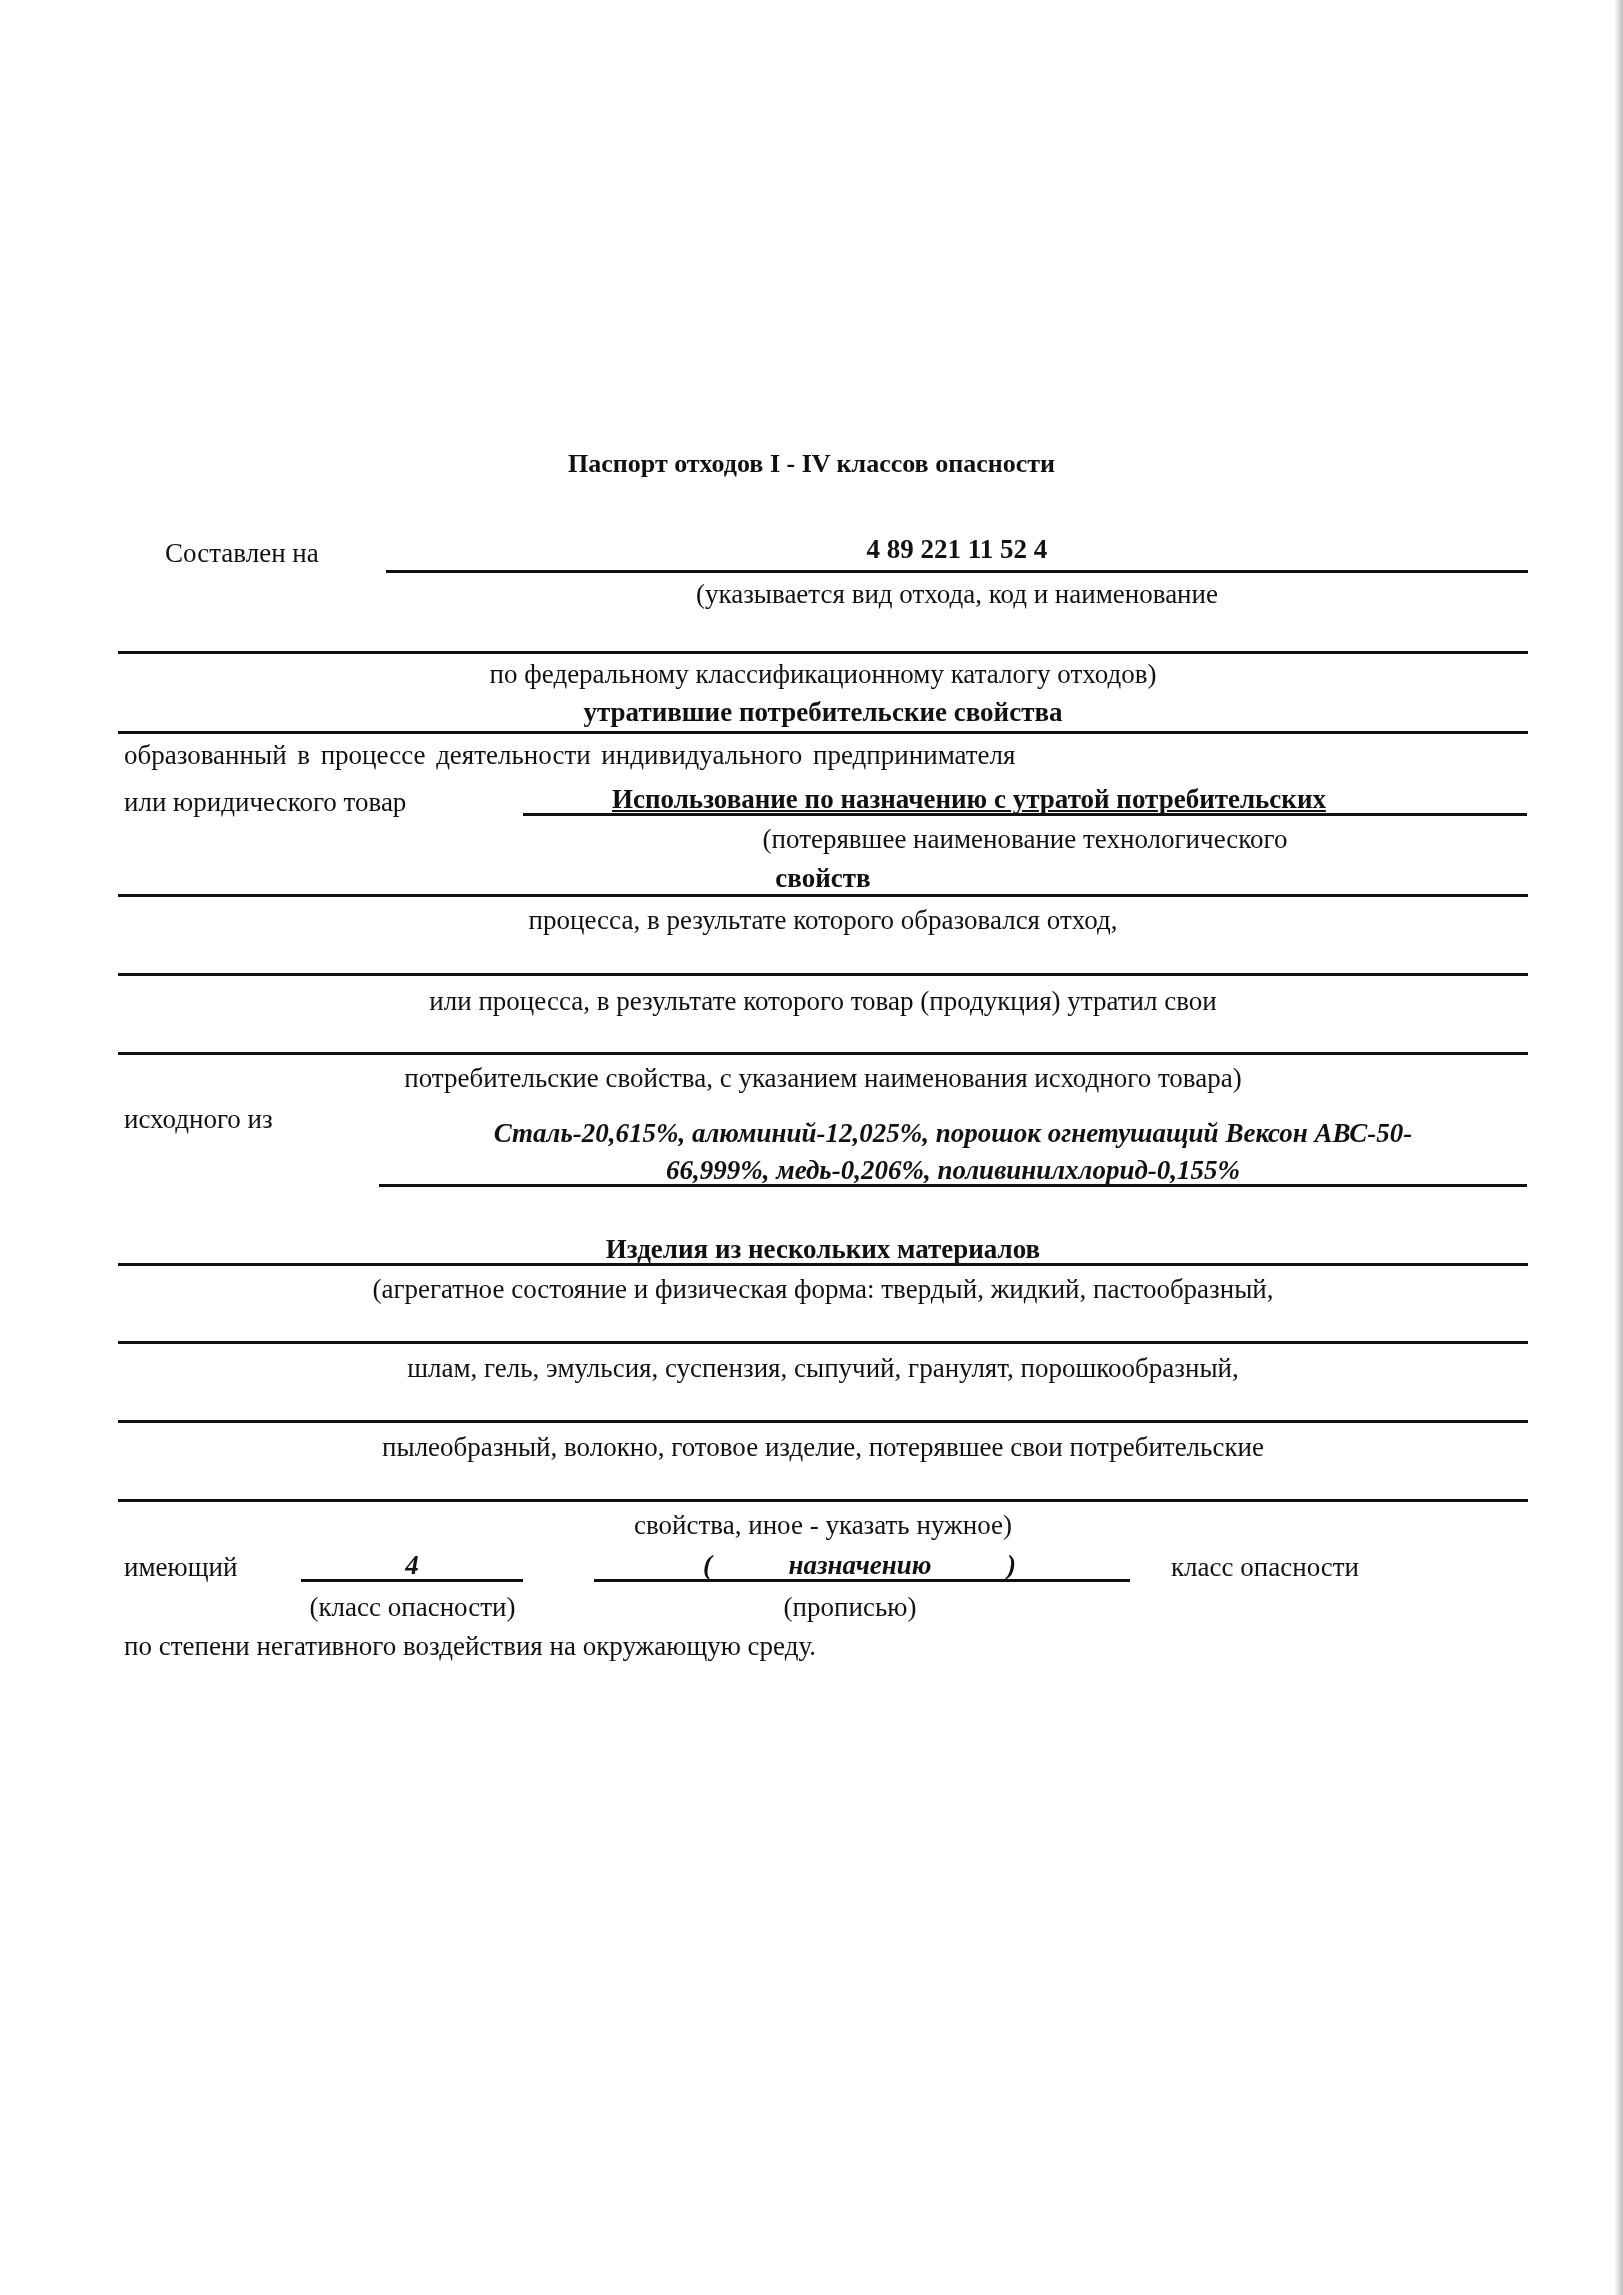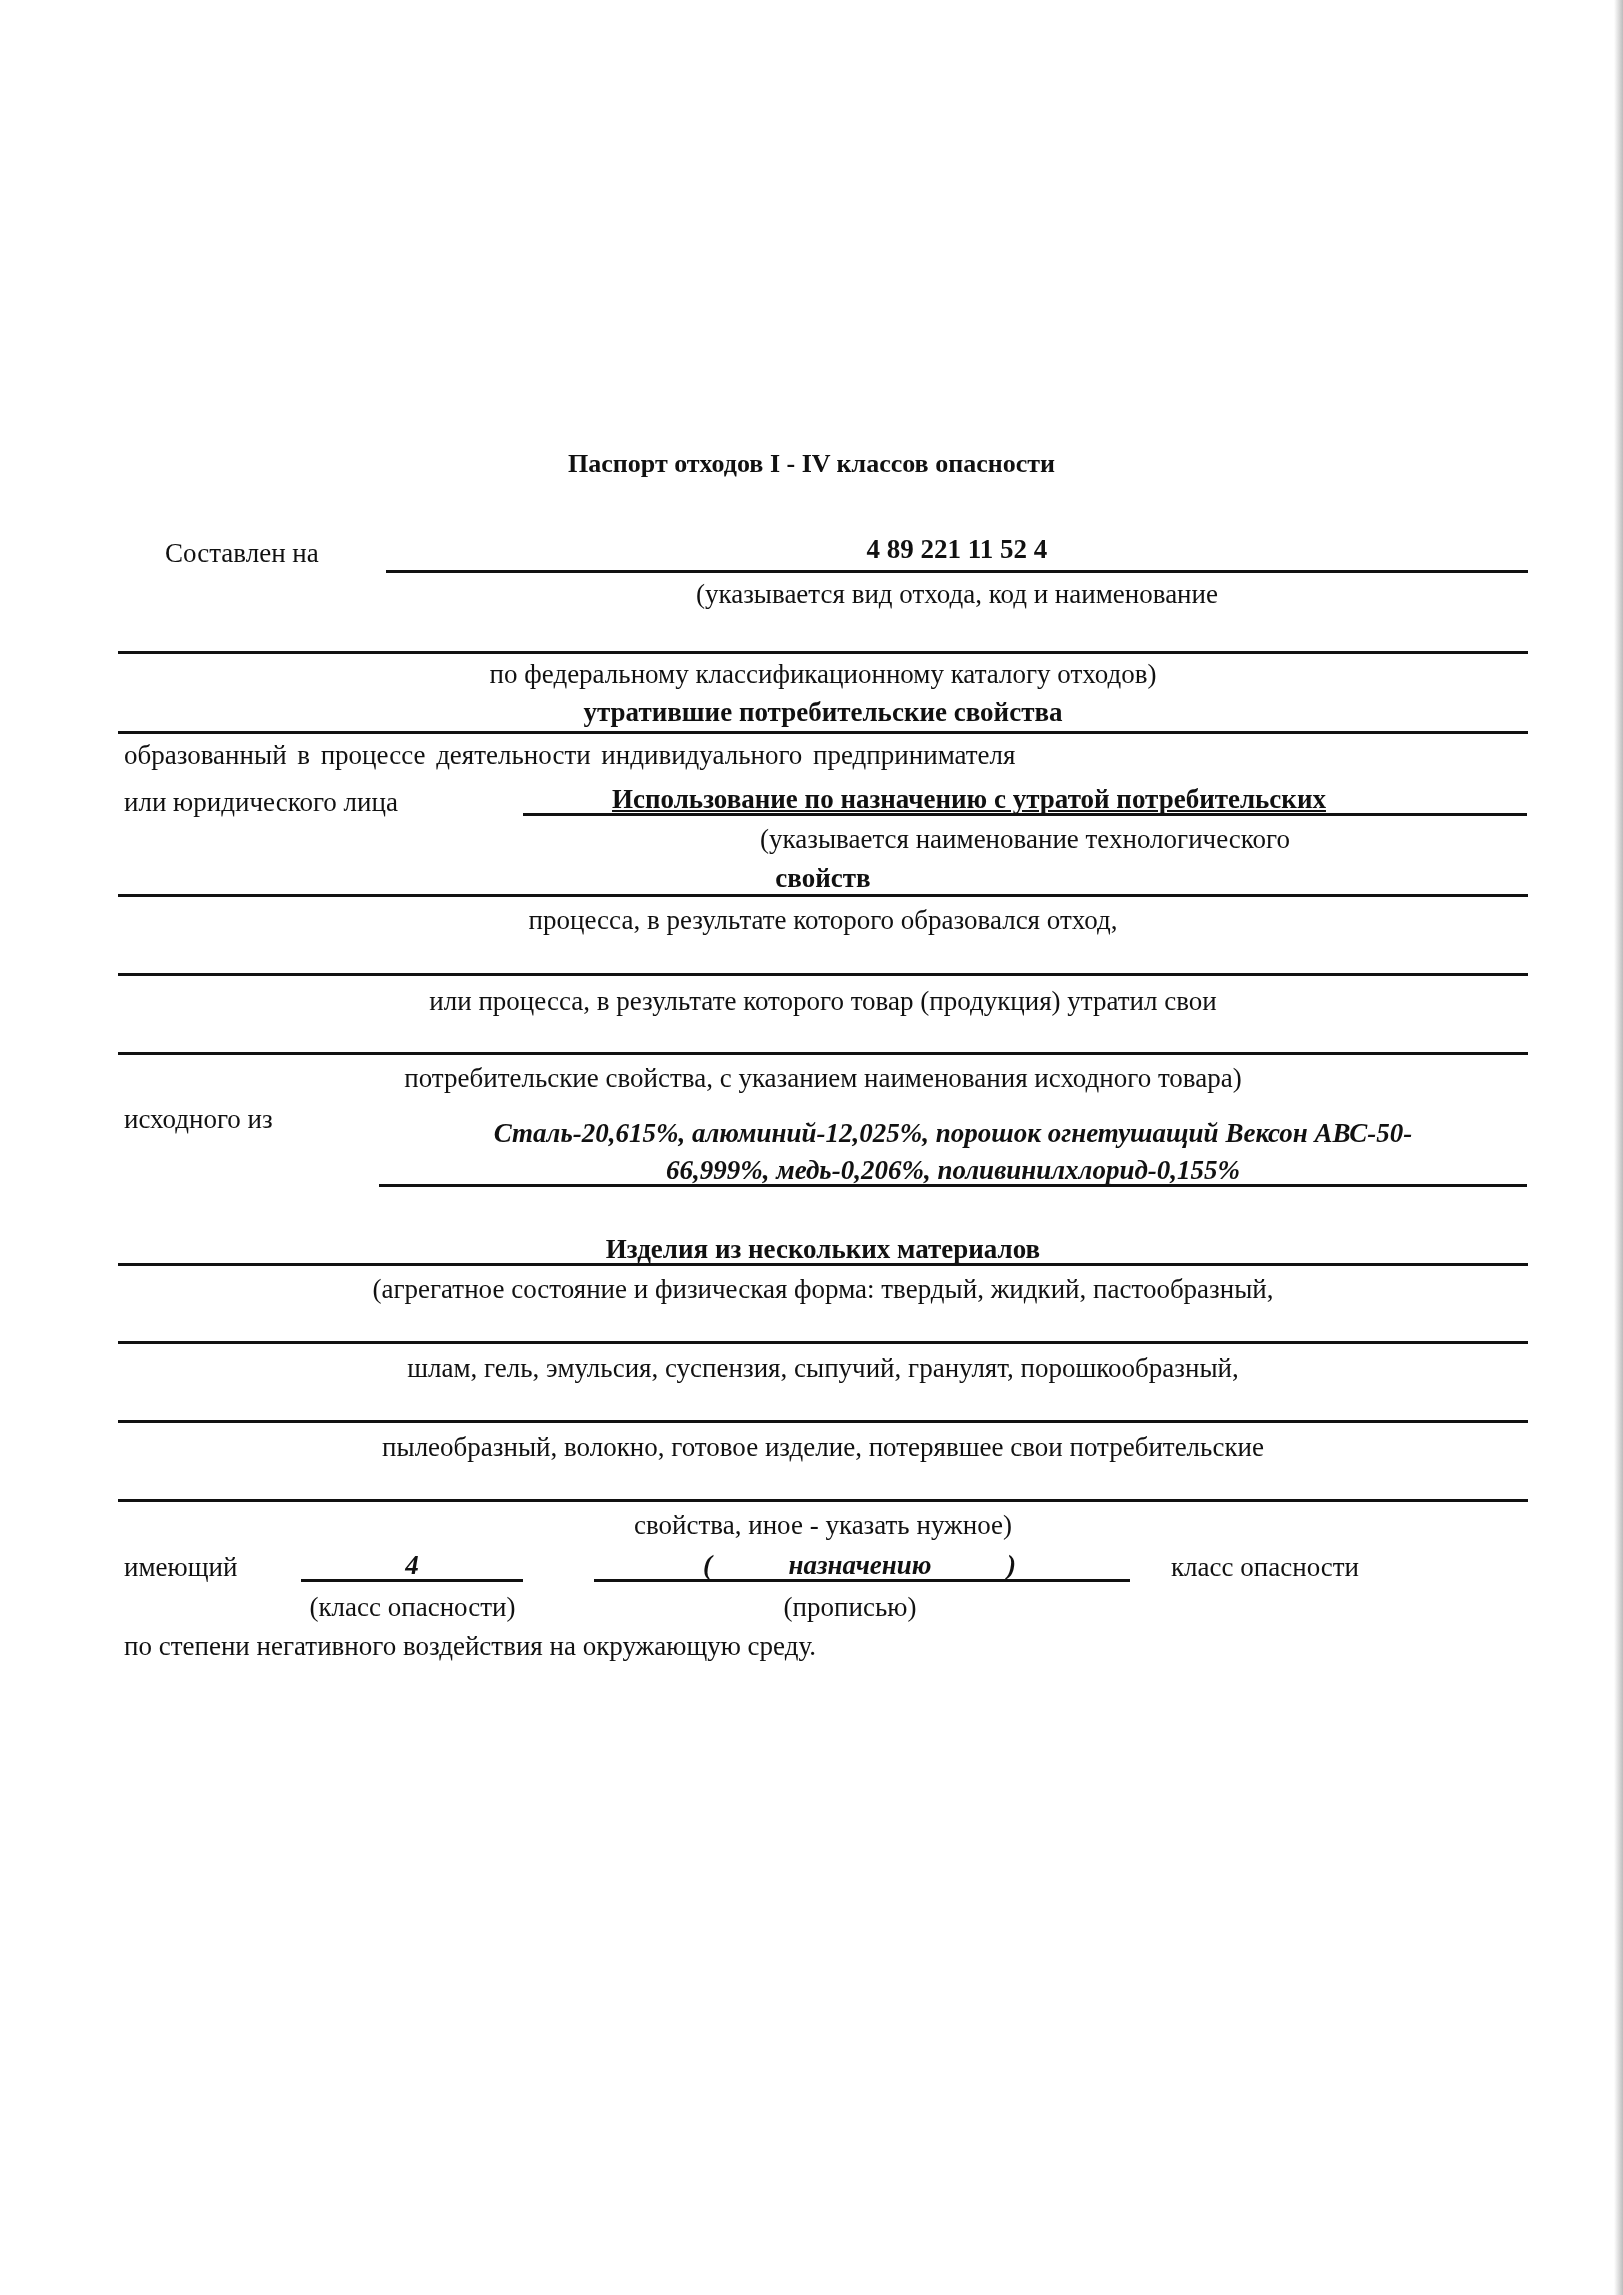--- a/index.html
+++ b/index.html
@@ -28,24 +28,24 @@
   <div class="rule" style="left:386px;width:1142px;top:570px;"></div>
   <div class="t c" style="left:386px;width:1142px;top:581px;">(указывается вид отхода, код и наименование</div>
 
   <div class="rule" style="left:118px;width:1410px;top:651px;"></div>
   <div class="t c" style="left:118px;width:1410px;top:661px;">по федеральному классификационному каталогу отходов)</div>
 
   <div class="t b c" style="left:118px;width:1410px;top:699px;">утратившие потребительские свойства</div>
   <div class="rule" style="left:118px;width:1410px;top:731px;"></div>
 
   <div class="t" style="left:124px;top:742px;word-spacing:3.9px;">образованный  в  процессе  деятельности  индивидуального  предпринимателя</div>
-  <div class="t" style="left:124px;top:789px;">или юридического лица</div>
+  <div class="t" style="left:124px;top:789px;">или юридического товар</div>
   <div class="t b c" style="left:544px;width:850px;top:786px;text-decoration:underline;">Использование по назначению  с утратой  потребительских</div>
   <div class="rule" style="left:523px;width:1004px;top:813px;"></div>
-  <div class="t c" style="left:523px;width:1004px;top:826px;">(указывается наименование технологического</div>
+  <div class="t c" style="left:523px;width:1004px;top:826px;">(потерявшее наименование технологического</div>
 
   <div class="t b c" style="left:118px;width:1410px;top:865px;">свойств</div>
   <div class="rule" style="left:118px;width:1410px;top:894px;"></div>
   <div class="t c" style="left:118px;width:1410px;top:907px;">процесса, в результате которого образовался отход,</div>
 
   <div class="rule" style="left:118px;width:1410px;top:973px;"></div>
   <div class="t c" style="left:118px;width:1410px;top:988px;">или процесса, в результате которого товар (продукция) утратил свои</div>
 
   <div class="rule" style="left:118px;width:1410px;top:1052px;"></div>
   <div class="t c" style="left:118px;width:1410px;top:1065px;">потребительские свойства, с указанием наименования исходного товара)</div>

